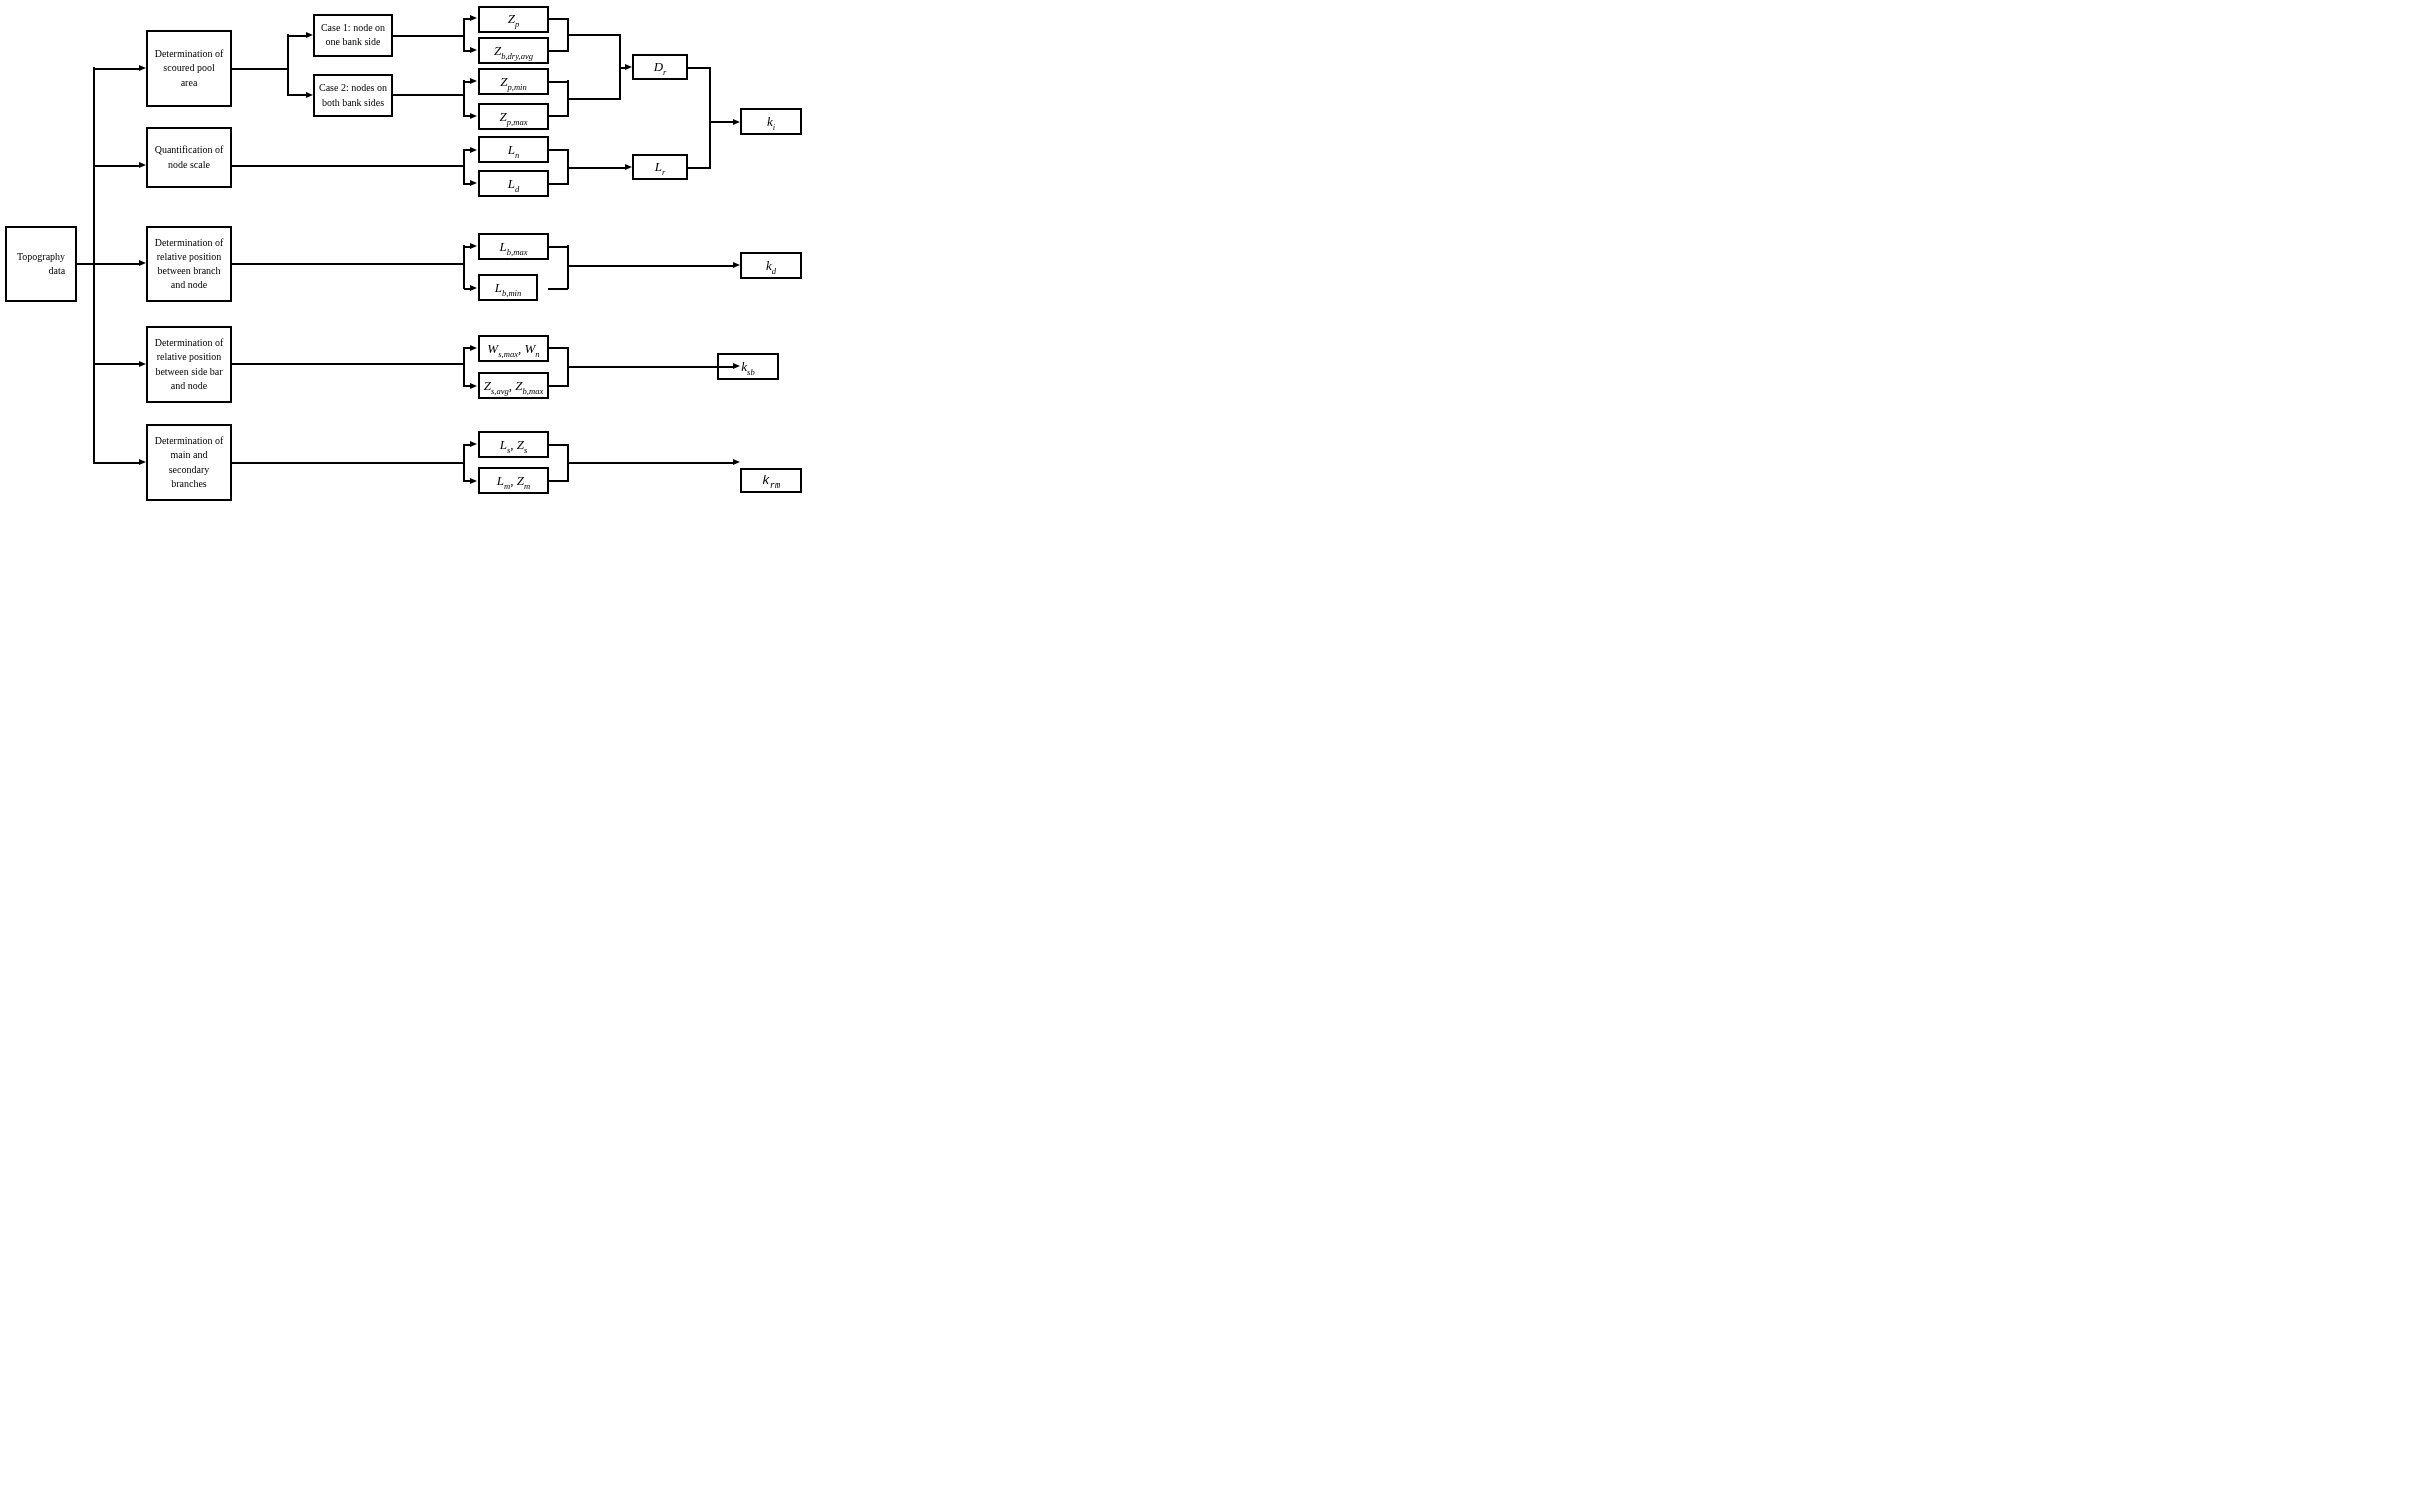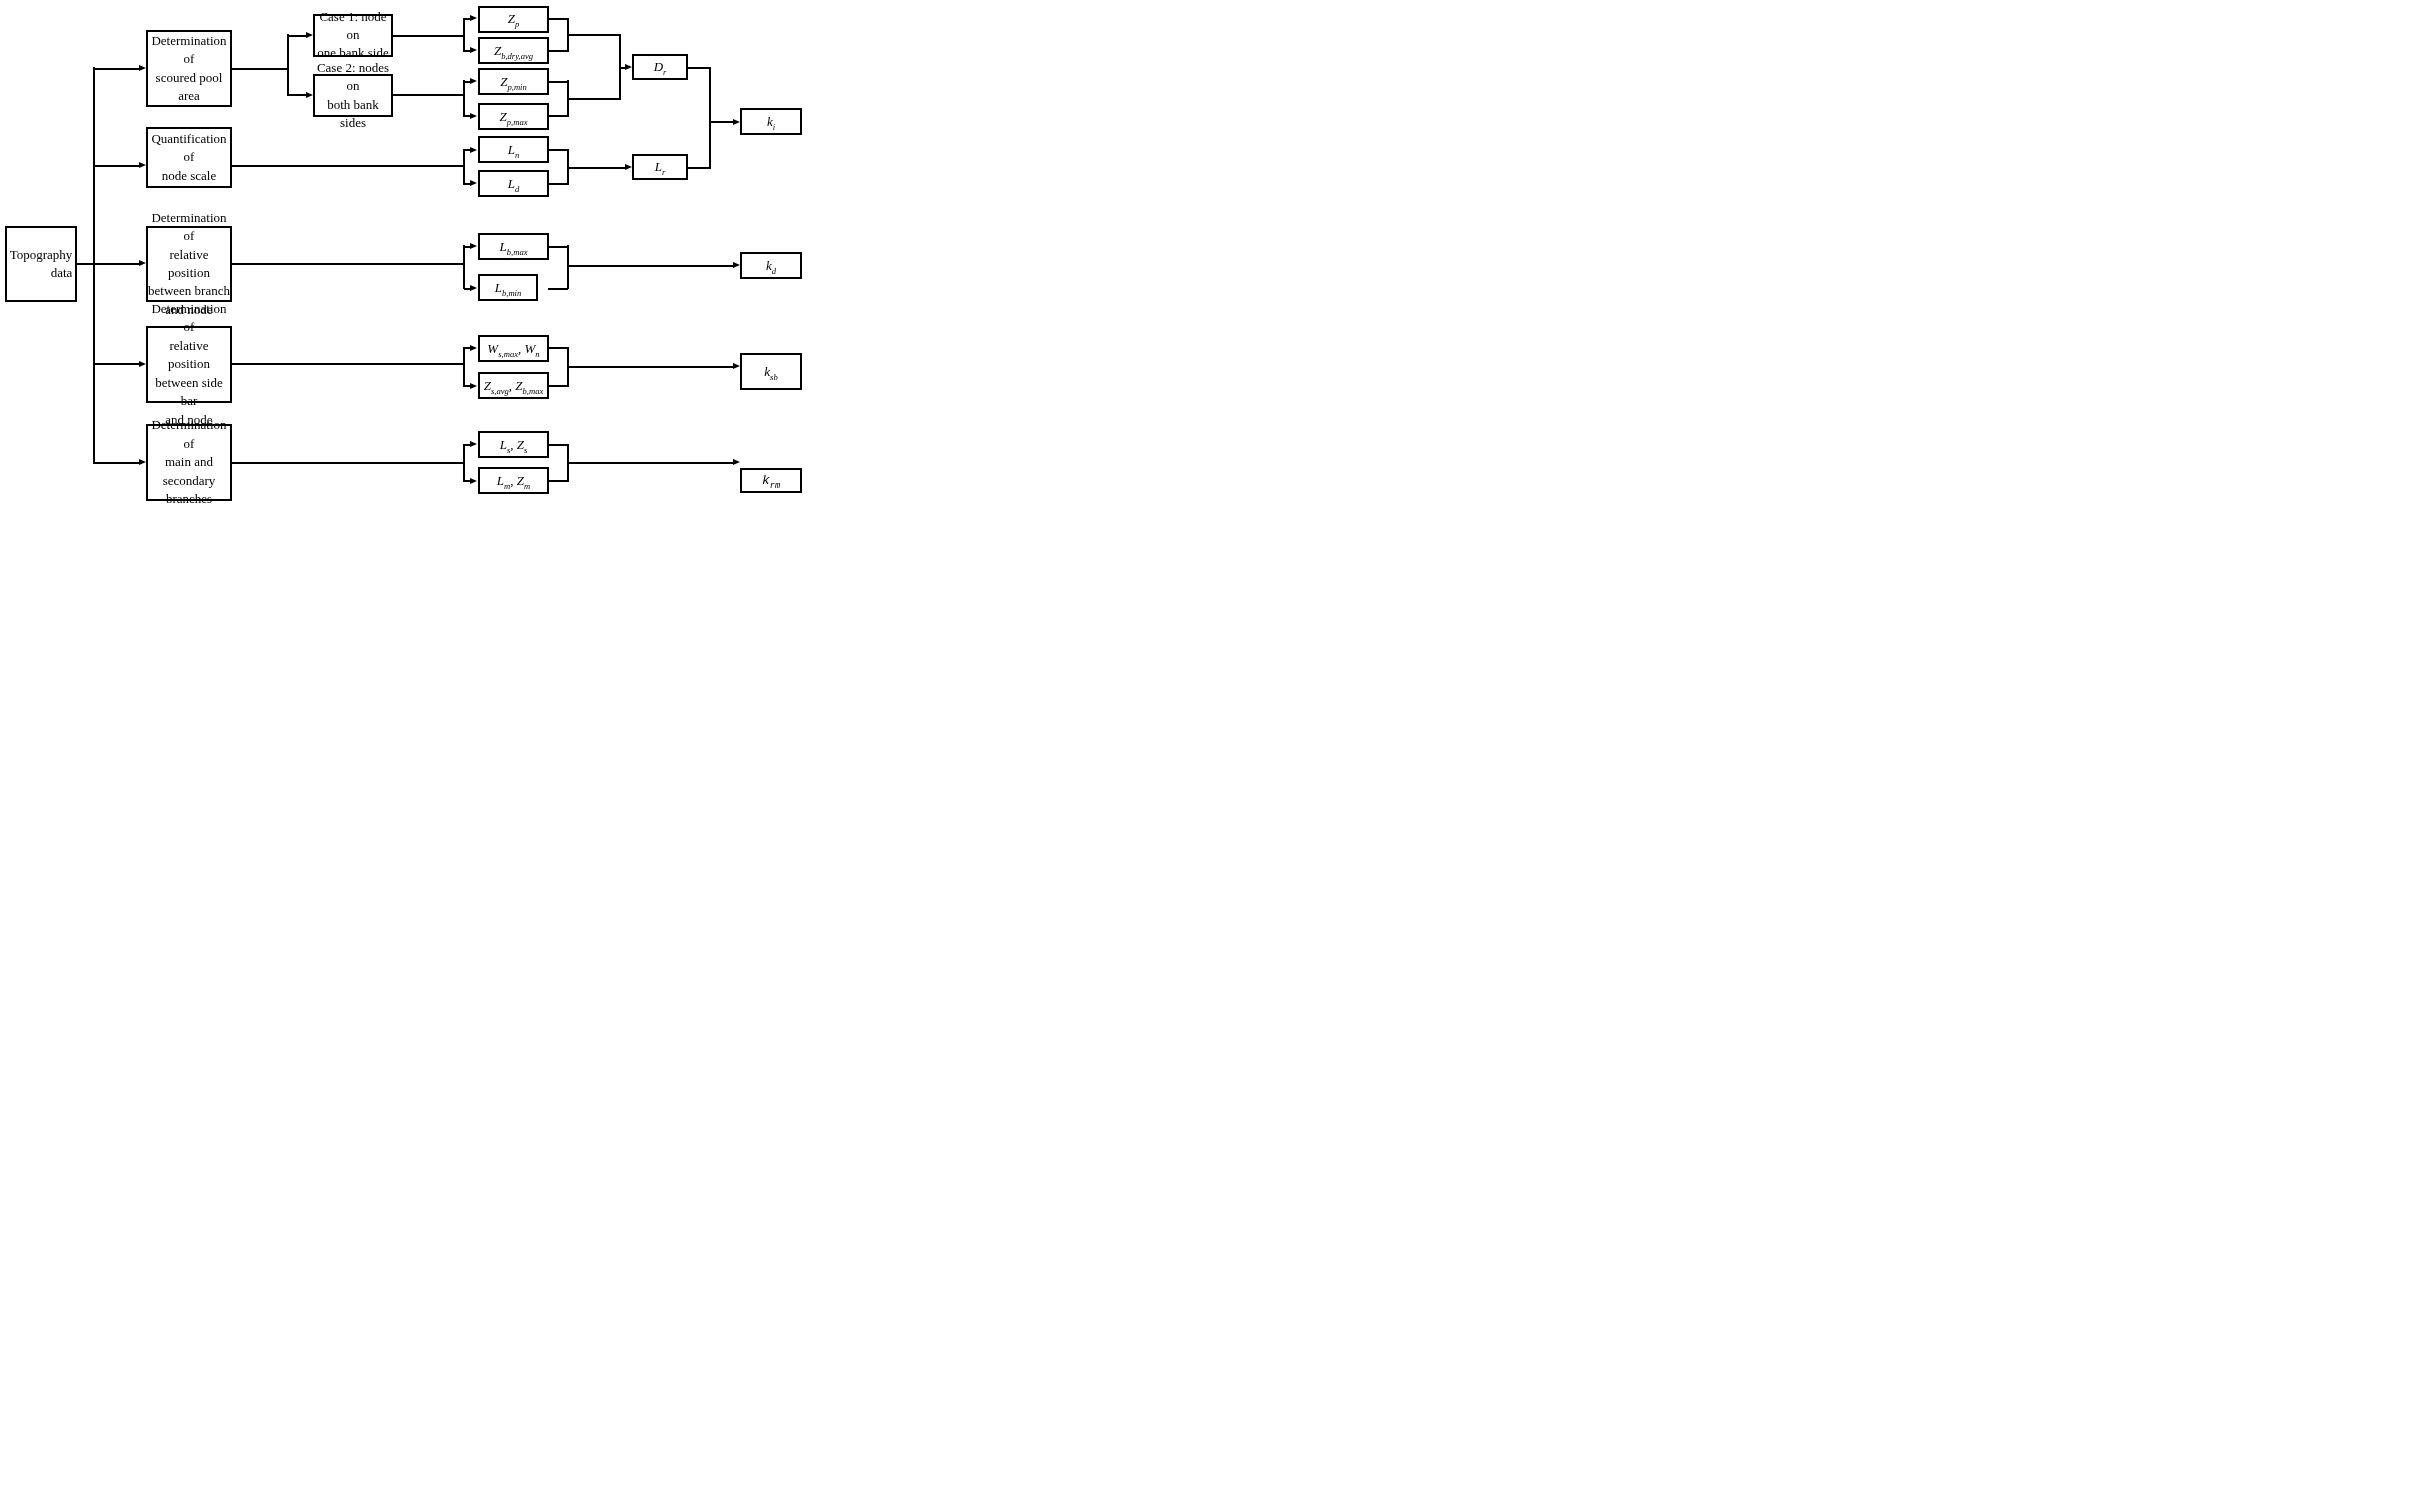--- a/index.html
+++ b/index.html
@@ -1,21 +1,21 @@
 <!DOCTYPE html>
 <html style="font-size:8.8px"><head>
 <meta charset="utf-8">
 <style>
   html,body{margin:0;padding:0;background:#ffffff;}
   #canvas{position:relative;width:809px;height:503px;background:#ffffff;overflow:hidden;
           font-family:"Liberation Serif",serif;color:#000;}
   .box{position:absolute;border:2.2px solid #000;background:#fff;box-sizing:border-box;
        display:flex;align-items:center;justify-content:center;text-align:center;
        white-space:pre-line;}
-  .proc{font-size:13px;line-height:1.42;}
+  .proc{font-size:10px;line-height:1.42;}
   .varbox{font-size:13px;white-space:nowrap;}
   .varbox i{font-style:italic;}
   .varbox sub{font-size:0.66em;font-style:italic;line-height:0;}
   .hline{position:absolute;height:1.6px;background:#000;}
   .vline{position:absolute;width:1.6px;background:#000;}
   .arrow{position:absolute;width:0;height:0;border-top:3.3px solid transparent;
          border-bottom:3.3px solid transparent;border-left:7.1px solid #000;}
 </style>
 </head>
 <body>
@@ -91,21 +91,21 @@
   <div class="box varbox" style="left:632px;top:154px;width:56px;height:26px;">
       <span><i>L</i><sub>r</sub></span>
     </div>
 
   <div class="box varbox" style="left:740px;top:108px;width:62px;height:27px;">
       <span><i>k</i><sub>i</sub></span>
     </div>
   <div class="box varbox" style="left:740px;top:252px;width:62px;height:27px;">
       <span><i>k</i><sub>d</sub></span>
     </div>
-  <div class="box varbox" style="left:740px;top:353px;width:62px;height:37px;">
+  <div class="box varbox" style="left:717px;top:353px;width:62px;height:27px;">
       <span><i>k</i><sub>sb</sub></span>
     </div>
   <div class="box varbox" style="left:740px;top:468px;width:62px;height:25px;font-family:Liberation Mono, monospace;">
       <span><i>k</i><sub>rm</sub></span>
     </div>
 
   <div class="hline" style="left:77px;top:263px;width:17px;"></div>
   <div class="vline" style="left:93px;top:67px;height:396px;"></div>
   <div class="hline" style="left:93px;top:68px;width:46px;"></div>
   <div class="hline" style="left:93px;top:165px;width:46px;"></div>

